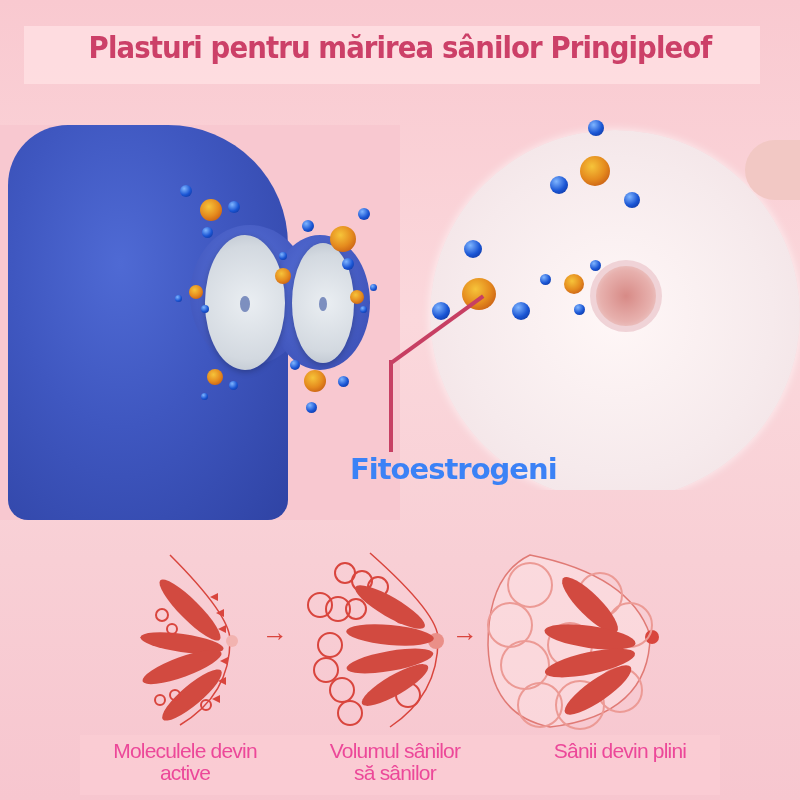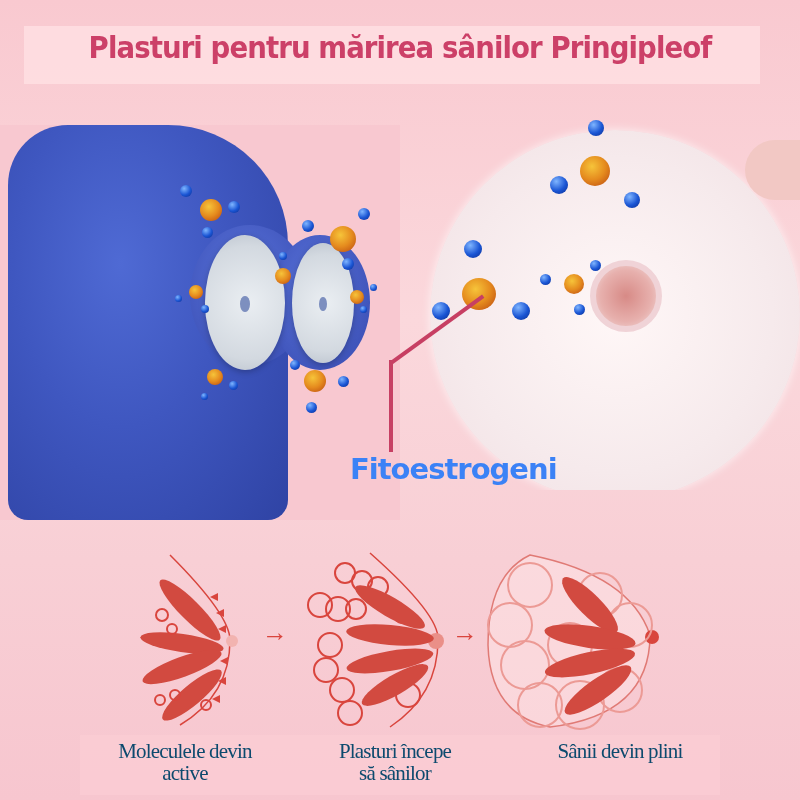--- a/index.html
+++ b/index.html
@@ -79,22 +79,22 @@
   }
   .diagrams { position: absolute; left: 120px; top: 545px; width: 580px; height: 185px; }
   .arrow {
     position: absolute; font-size: 26px; color: #d9453d; font-weight: bold;
   }
   .captions-band {
     position: absolute; left: 80px; top: 735px; width: 640px; height: 60px;
     background: rgba(251,205,212,0.7);
   }
   .caption {
-    position: absolute; text-align: center; font-family: Liberation Serif, serif;
-    font-size: 21px; line-height: 22px; color: #0c4a6e; letter-spacing: -0.8px;
+    position: absolute; text-align: center; font-family: Liberation Sans, sans-serif;
+    font-size: 21px; line-height: 22px; color: #ec4899; letter-spacing: -0.8px;
   }
 </style>
 </head>
 <body>
 
 <div class="title-band"></div>
 <div class="title">Plasturi pentru mărirea sânilor Pringipleof</div>
 
 <div class="photo-left">
   <div class="torso"></div>
@@ -248,18 +248,18 @@
     </g>
   </svg>
 </div>
 
 <div class="captions-band"></div>
 <div class="caption" style="left:80px;top:740px;width:210px;">
   <div>Moleculele devin</div>
   <div>active</div>
 </div>
 <div class="caption" style="left:300px;top:740px;width:190px;">
-  <div>Plasturi începe</div>
+  <div>Volumul sânilor</div>
   <div>să sânilor</div>
 </div>
 <div class="caption" style="left:515px;top:740px;width:210px;">
   <div>Sânii devin plini</div>
 </div>
 
 </body></html>

